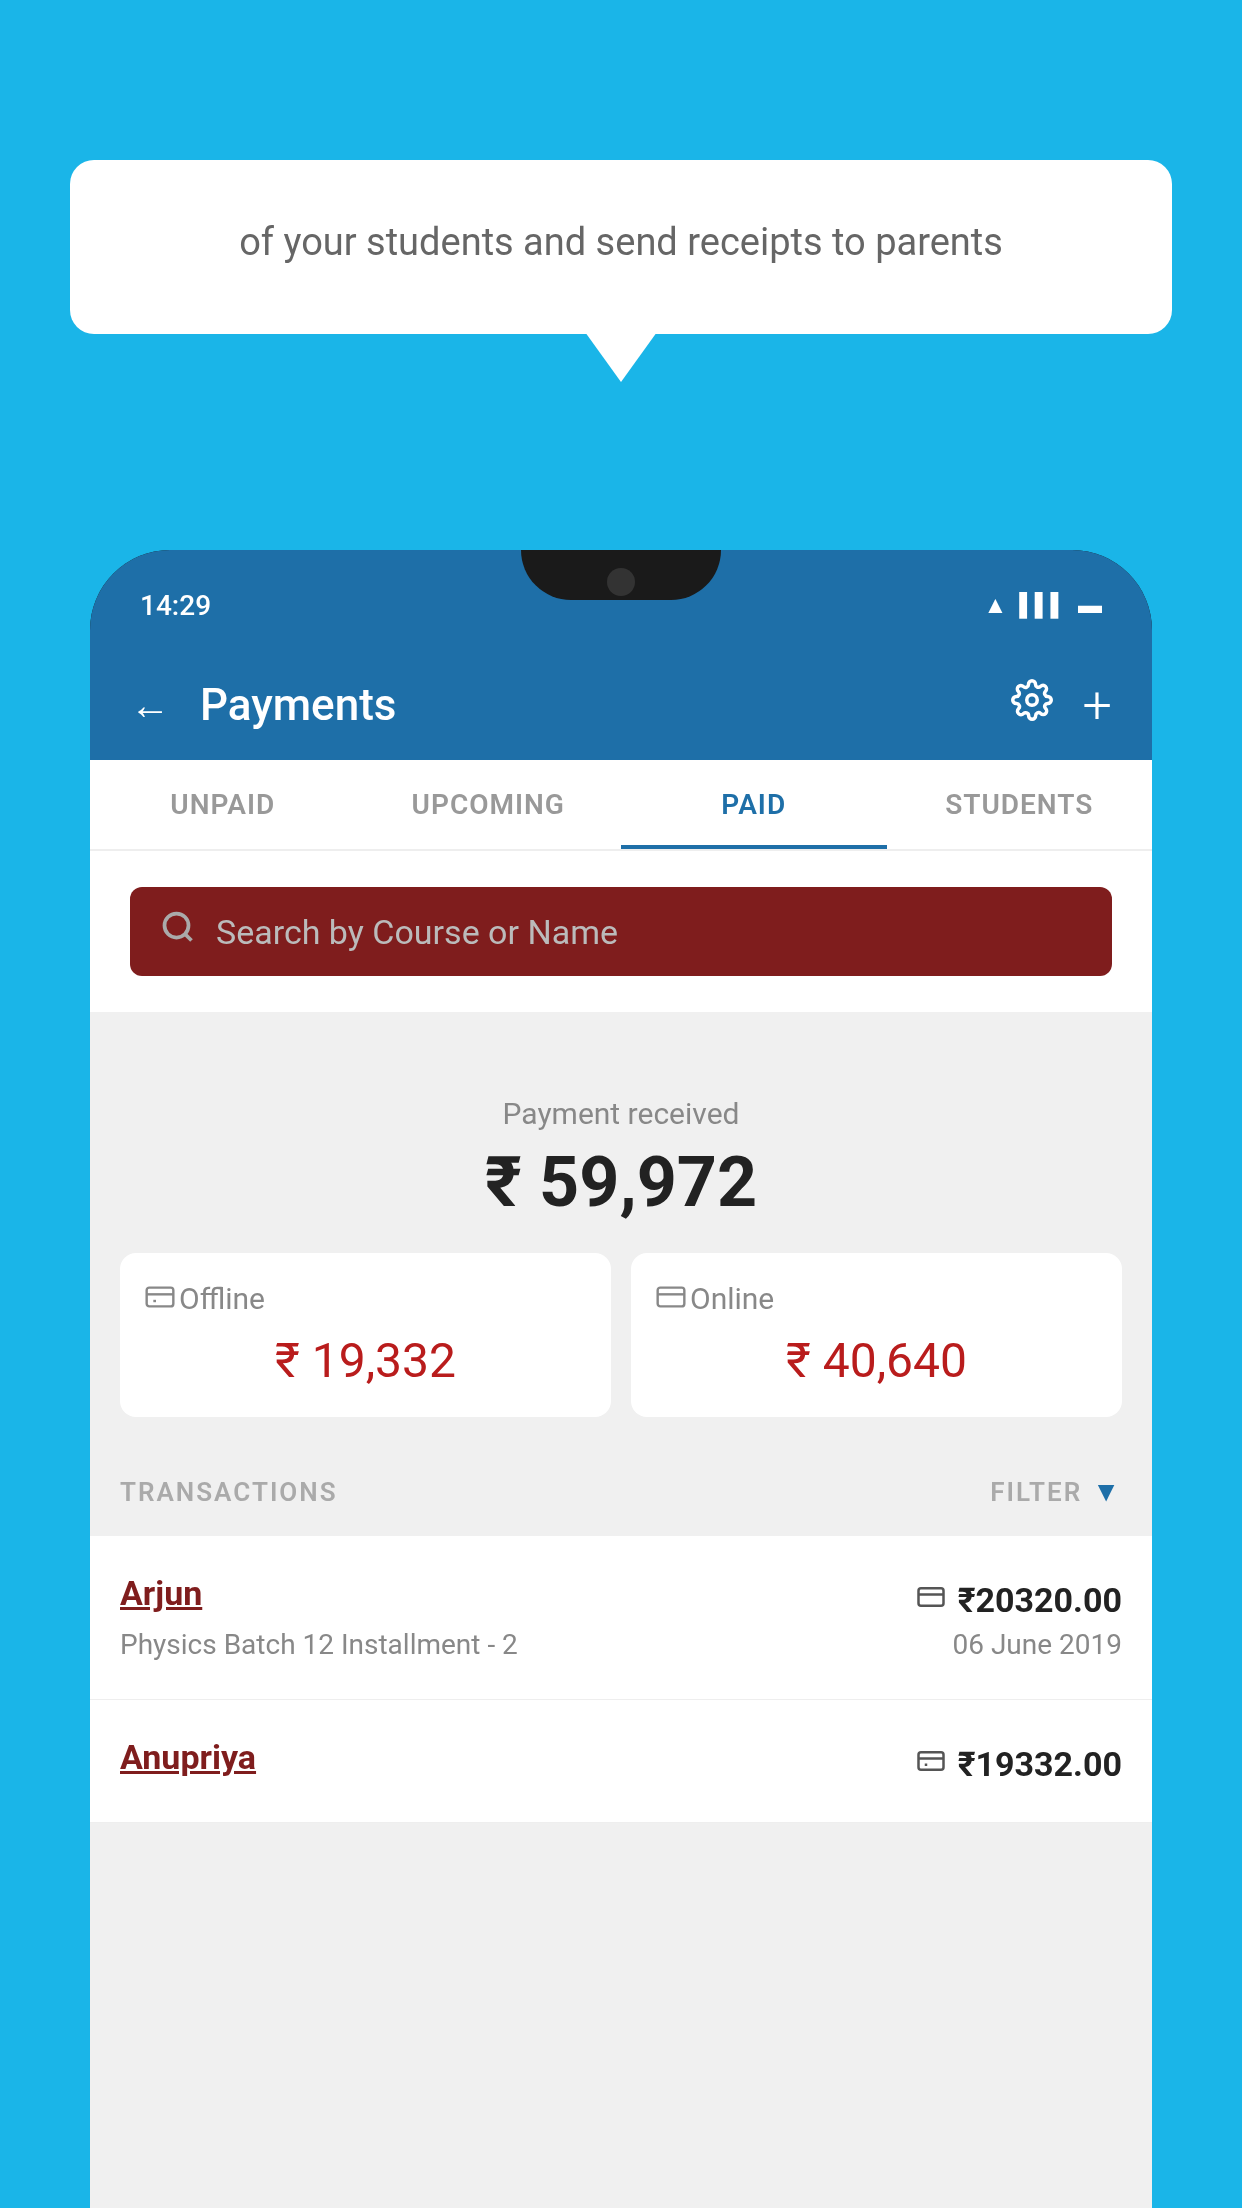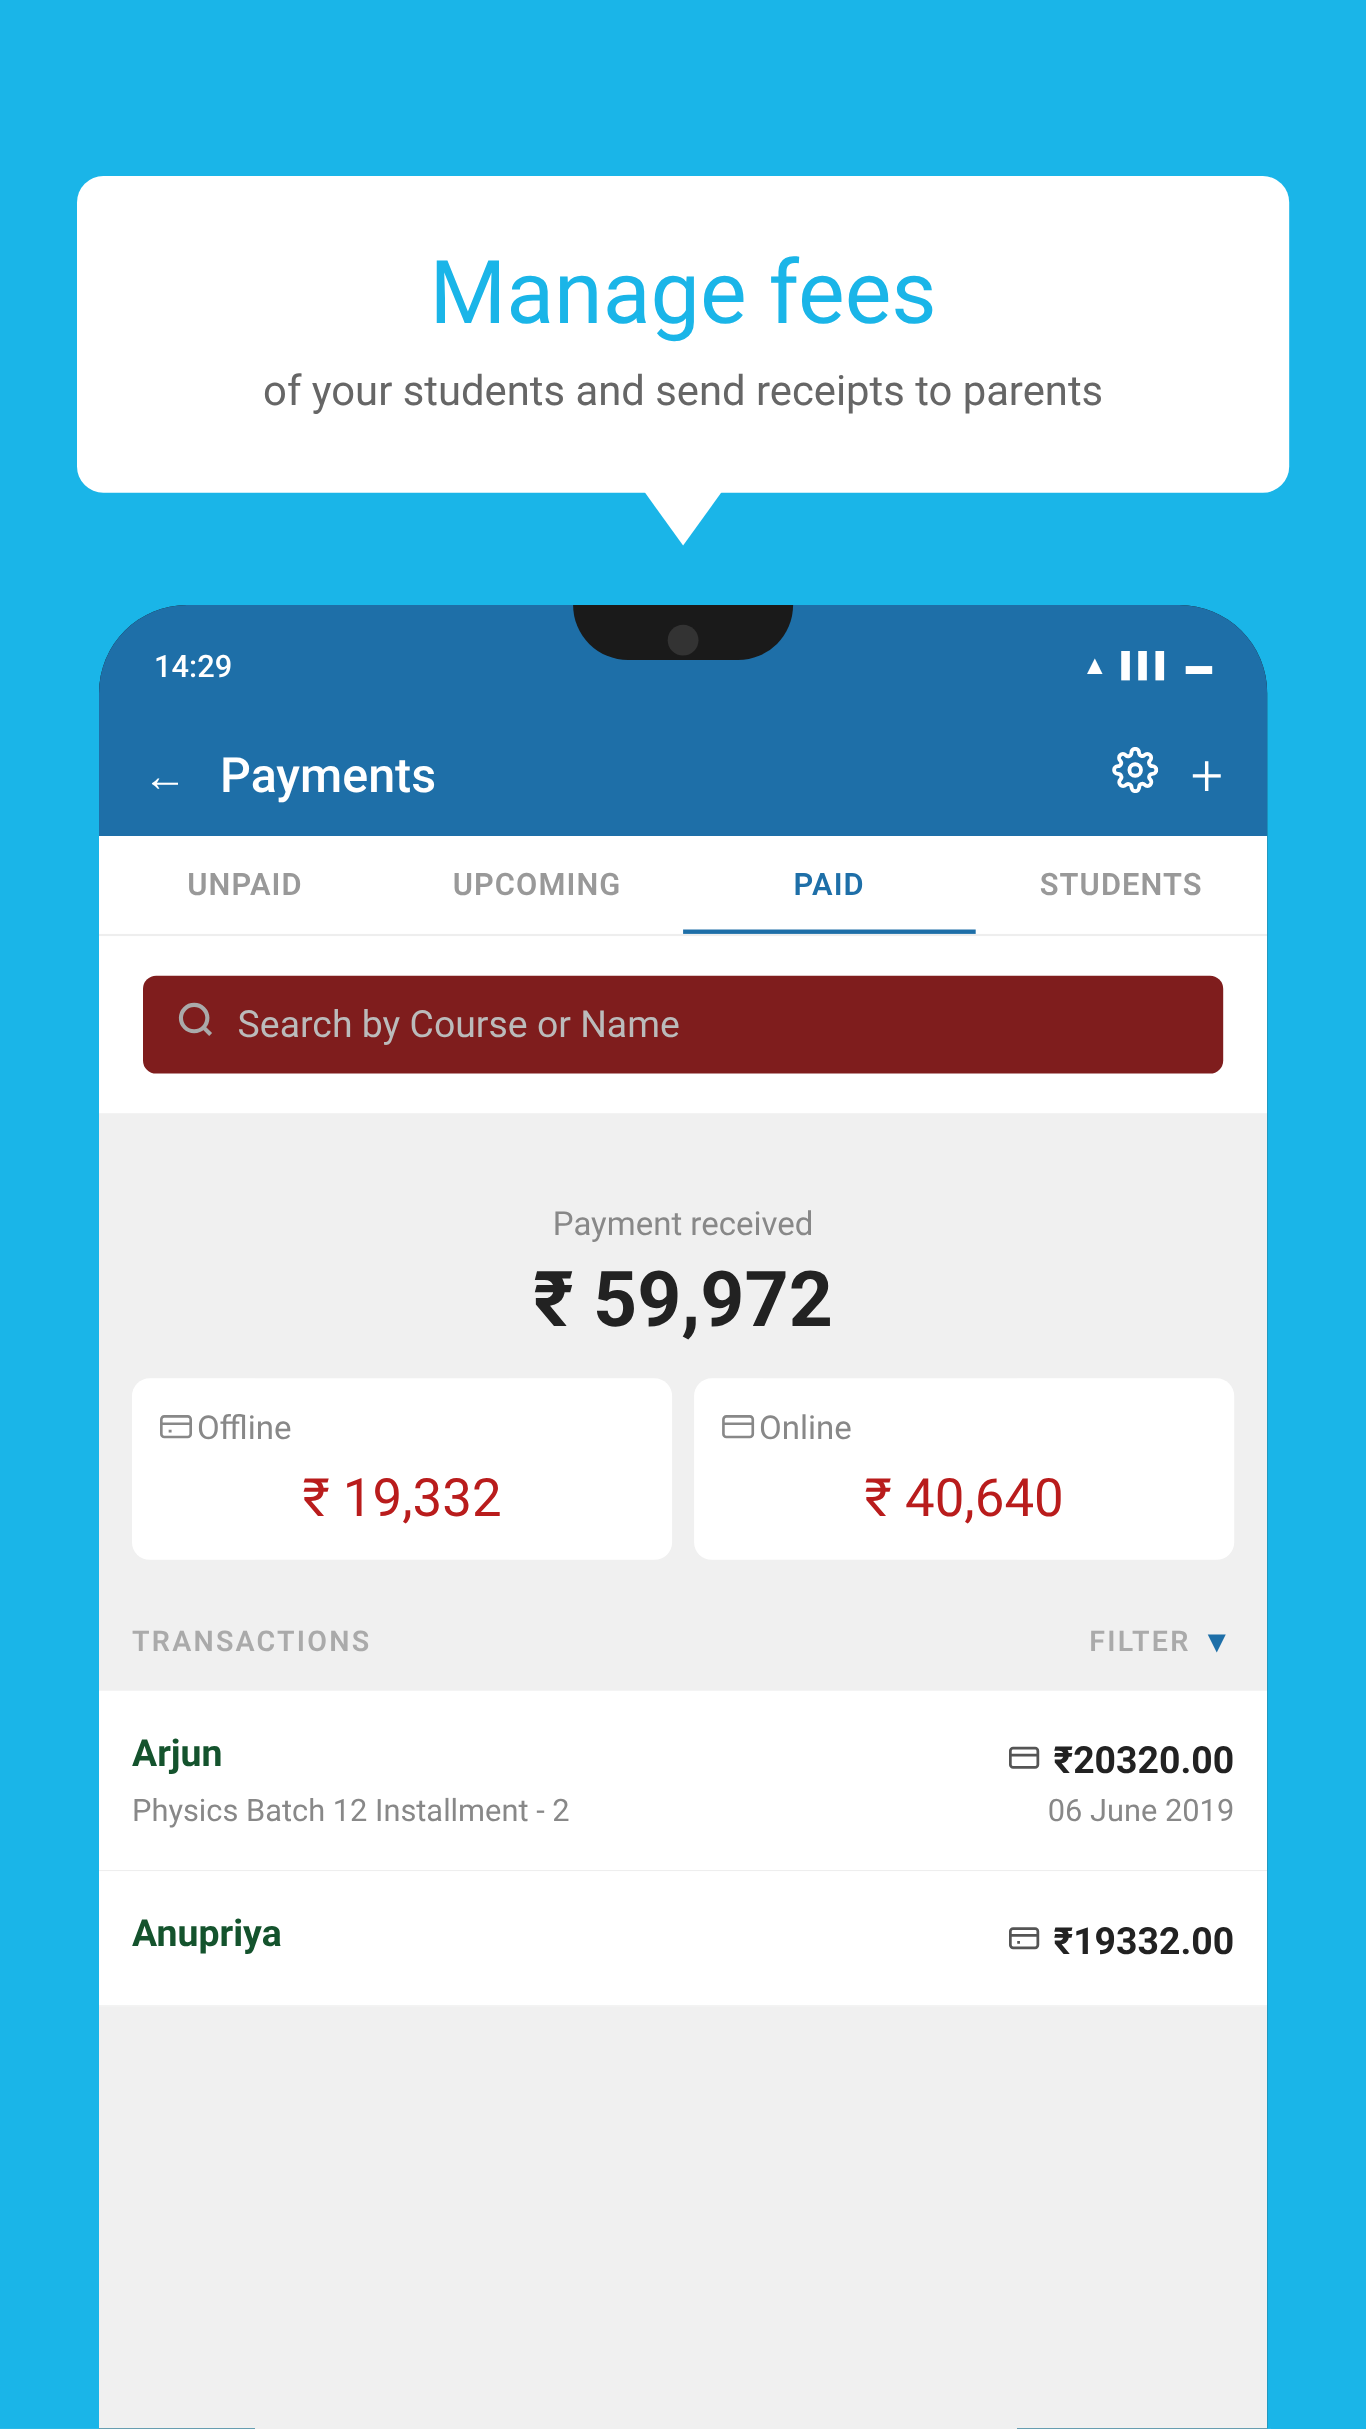--- a/index.html
+++ b/index.html
@@ -311,21 +311,22 @@
     .transaction-row {
       display: flex;
       justify-content: space-between;
       align-items: center;
       margin-bottom: 8px;
     }
 
     .student-name {
       font-size: 34px;
       font-weight: 700;
-      color: #14532d;
+      color: #7f1d1d;
+      text-decoration: underline;
     }
 
     .transaction-amount-row {
       display: flex;
       align-items: center;
       gap: 12px;
       margin-top: 14px;
     }
 
     .payment-type-icon {
@@ -355,21 +356,20 @@
       overflow: hidden;
     }
   </style>
 </head>
 <body>
 
 <div style="width:1242px;height:2208px;background:#1ab5e8;position:relative;overflow:hidden;">
 
   <div class="speech-bubble-container">
     <div class="speech-bubble">
-      <div class="bubble-title">Manage fees</div>
       <div class="bubble-subtitle">of your students and send receipts to parents</div>
     </div>
   </div>
 
   <div class="phone-frame">
 
     <div class="phone-top">
       <div class="camera-dot"></div>
       <span class="status-time">14:29</span>
       <div class="status-icons">

